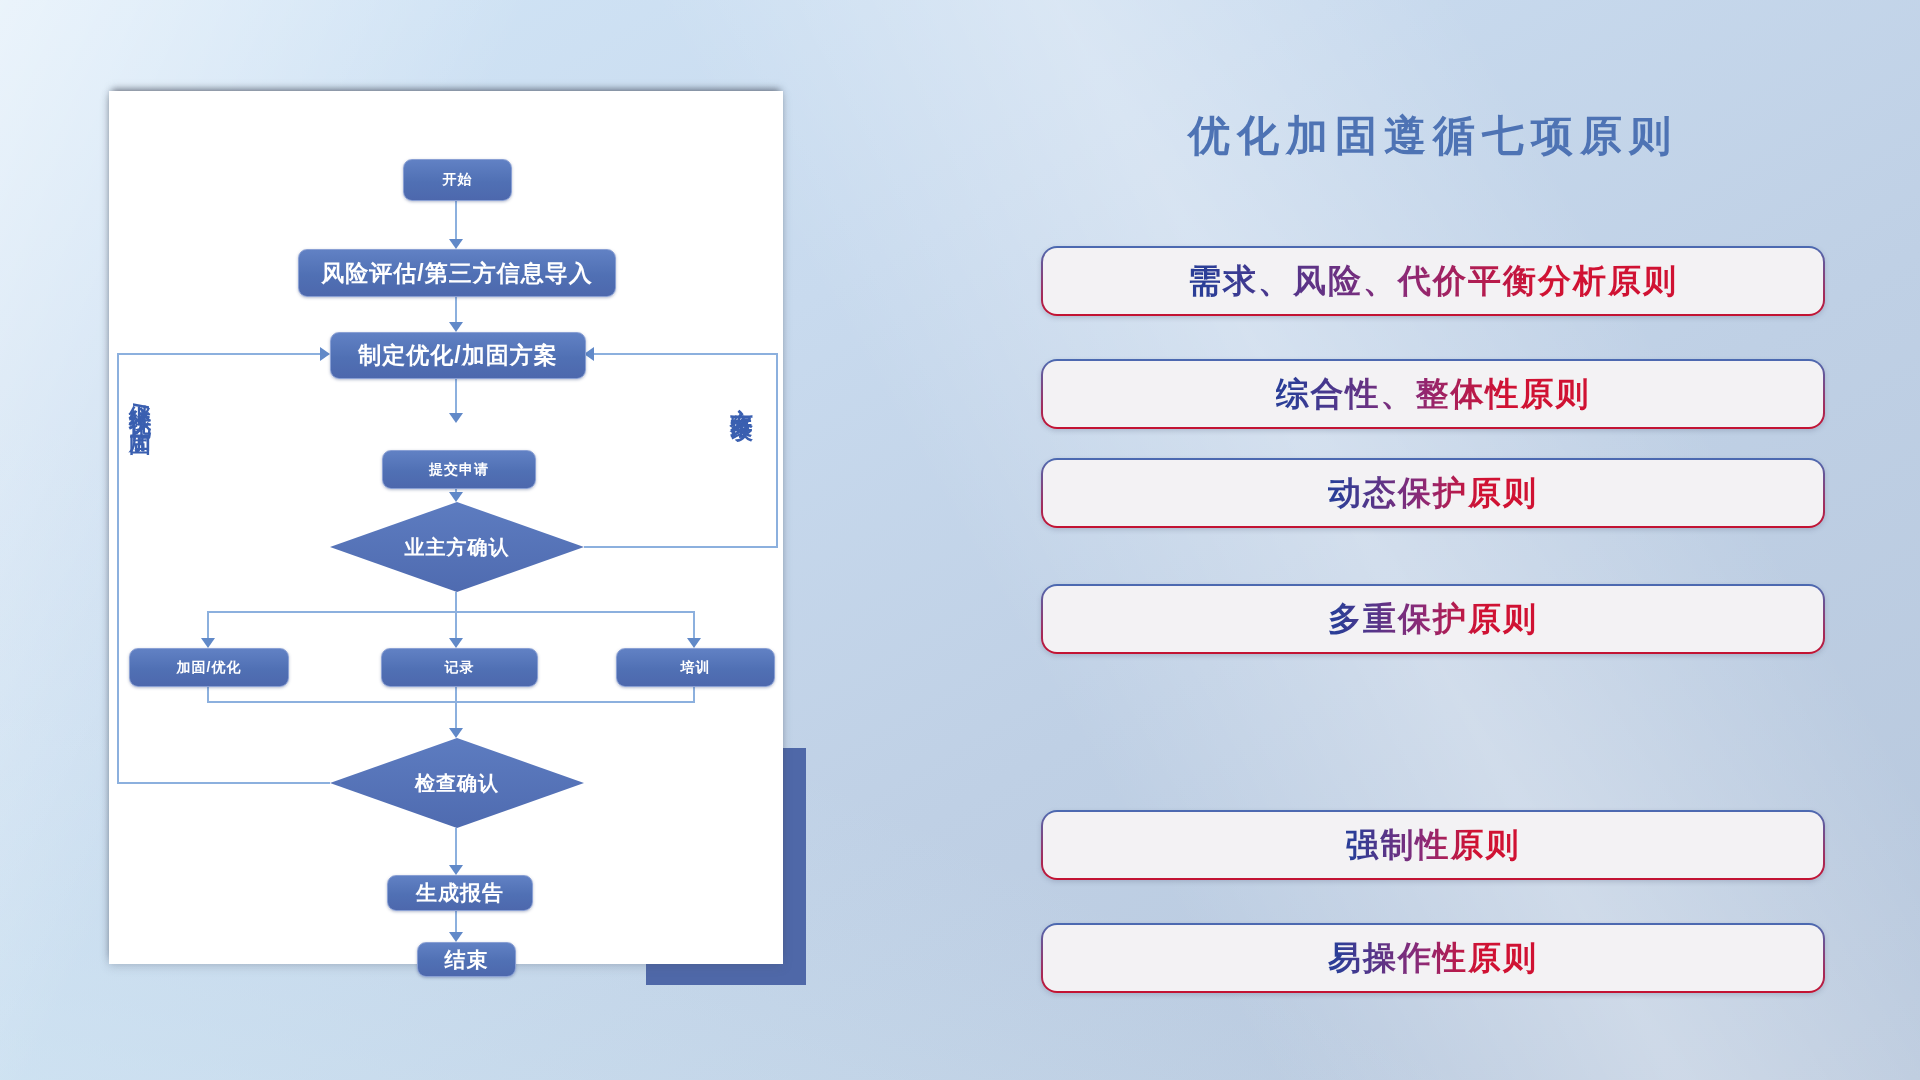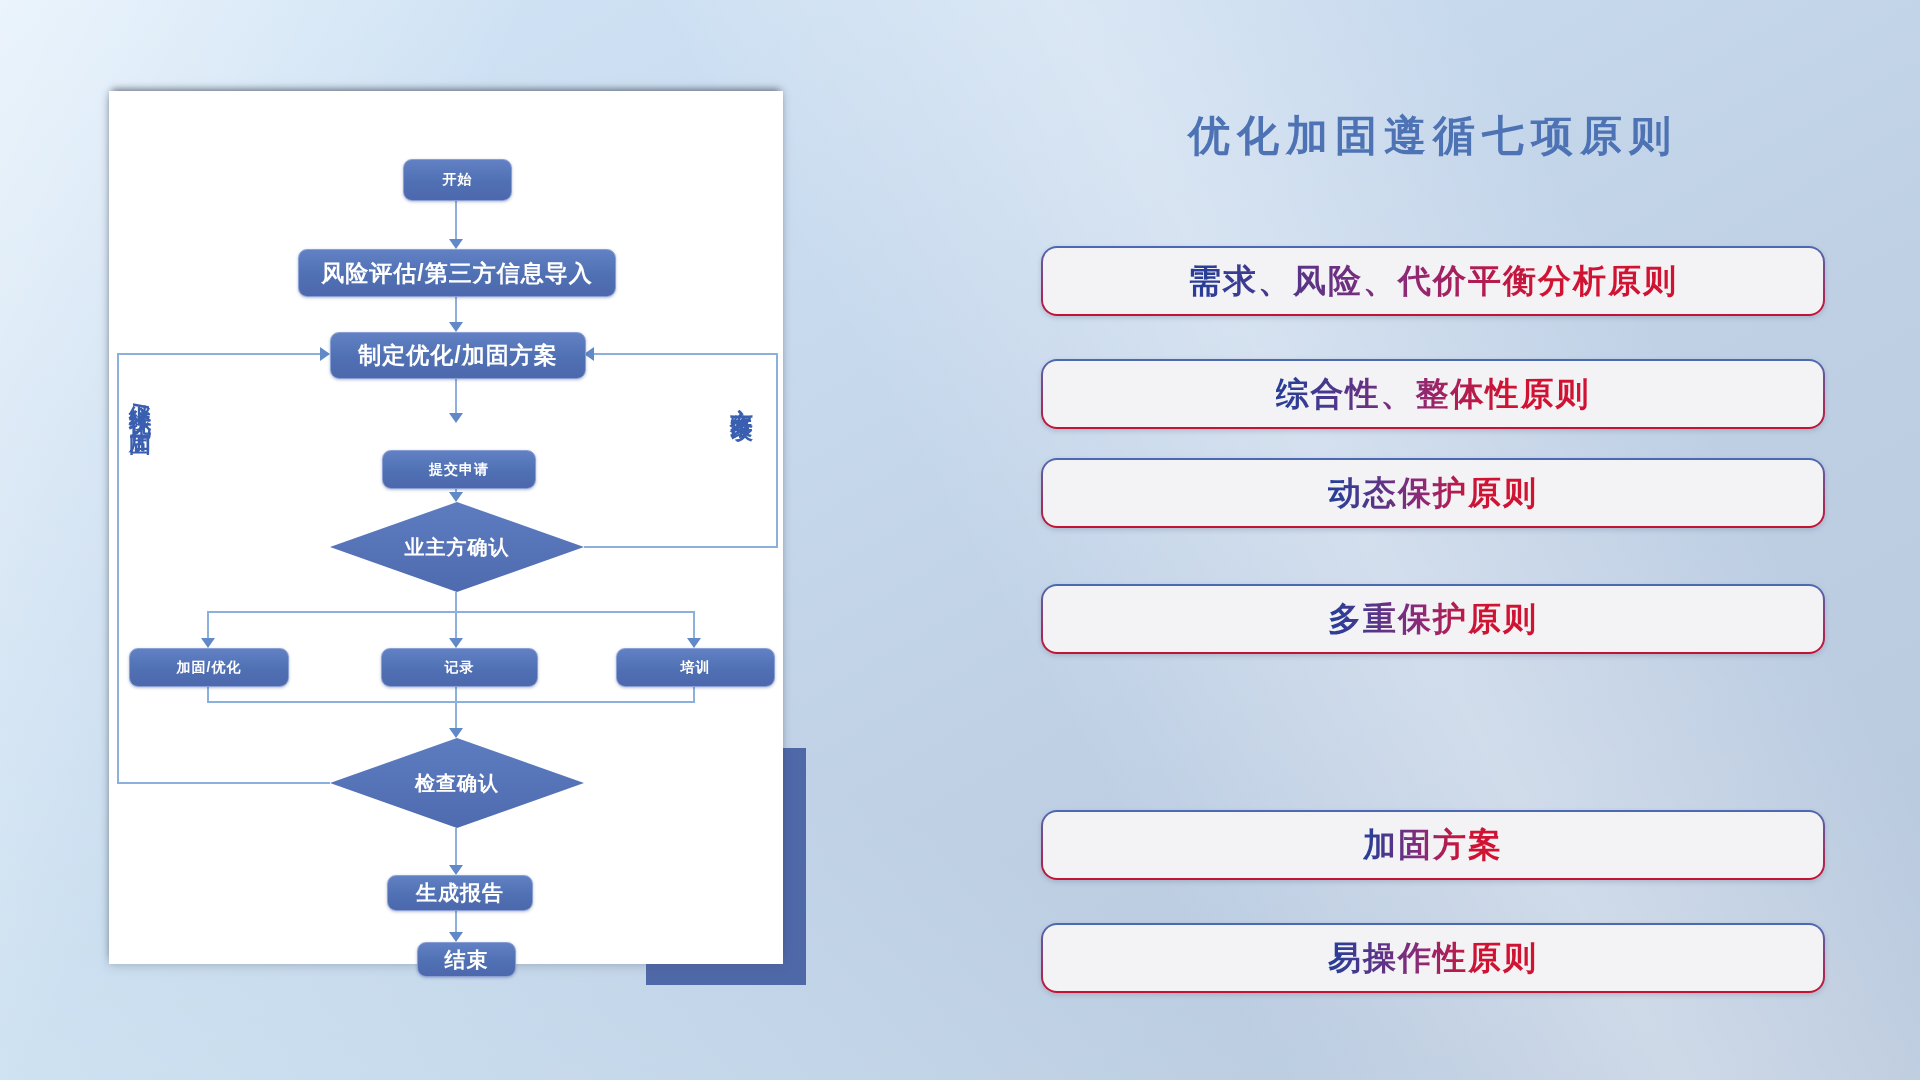--- a/index.html
+++ b/index.html
@@ -142,21 +142,21 @@
       <span class="ptext">动态保护原则</span>
     </div>
   </div>
   <div class="pbox" style="top:584px;">
     <div class="pbox-inner">
       <span class="ptext">多重保护原则</span>
     </div>
   </div>
   <div class="pbox" style="top:810px;">
     <div class="pbox-inner">
-      <span class="ptext">加固方案</span>
+      <span class="ptext">强制性原则</span>
     </div>
   </div>
   <div class="pbox" style="top:923px;">
     <div class="pbox-inner">
       <span class="ptext">易操作性原则</span>
     </div>
   </div>
 
 </div>
 

